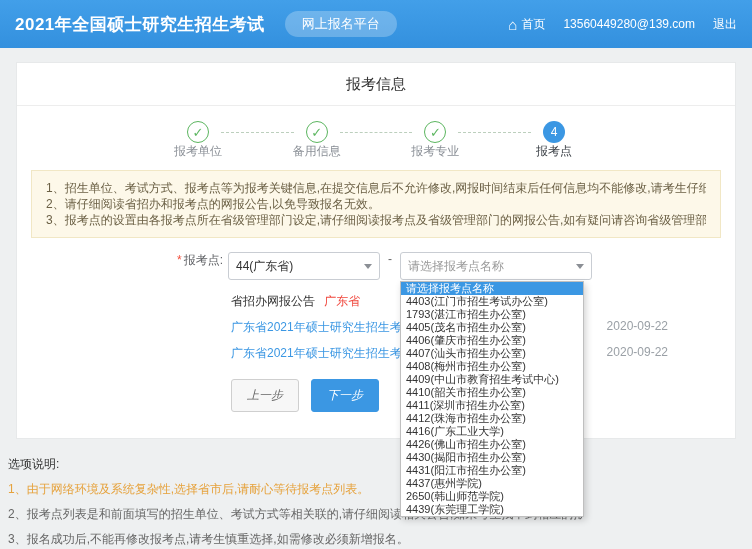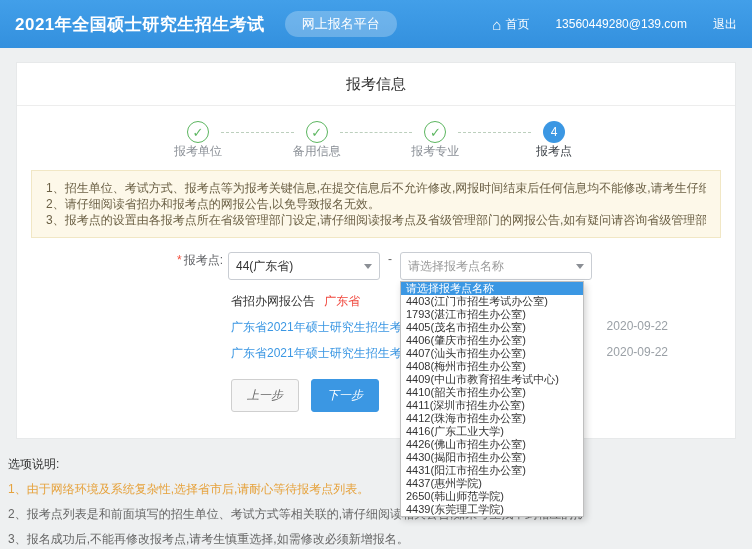--- a/index.html
+++ b/index.html
@@ -19,21 +19,21 @@
   .brand { color:#fff; font-size:17px; font-weight:bold; letter-spacing:.5px; }
   .platform-badge {
     margin-left:20px;
     background:rgba(255,255,255,.25);
     color:#fff; font-size:13px;
     padding:4px 17px; border-radius:14px;
   }
   .top-right { margin-left:auto; display:flex; align-items:center; color:#fff; font-size:12px; }
   .home-link { display:flex; align-items:center; cursor:pointer; }
   .home-glyph { font-size:15px; margin-right:4px; line-height:1; }
-  .account-email { margin:0 26px; }
+  .account-email { margin:0 18px; }
   .logout-link { cursor:pointer; }
 
   
   .card {
     margin:14px 16px 0;
     background:#fff;
     border:1px solid #e7e9ea;
   }
   .card-title {
     text-align:center; font-size:15px; color:#333;

